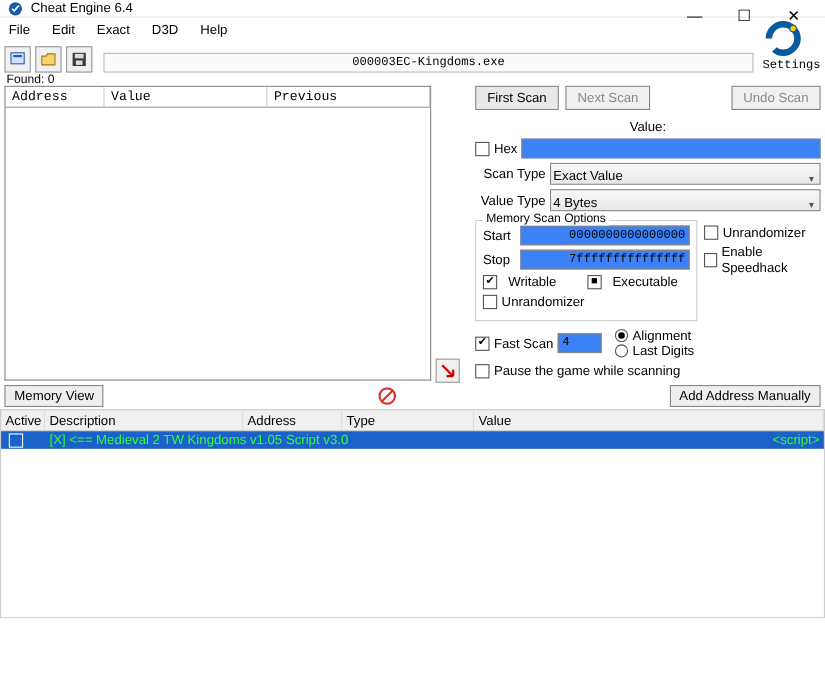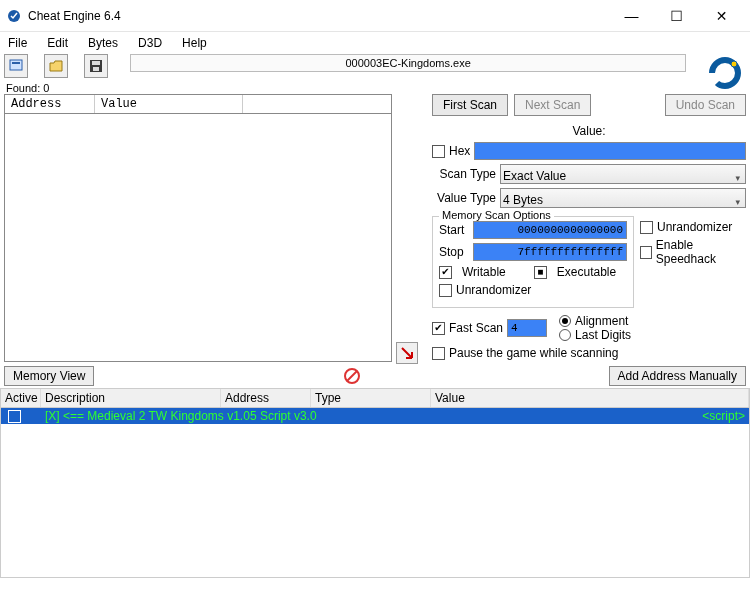--- a/index.html
+++ b/index.html
@@ -1,24 +1,24 @@
 <!DOCTYPE html>
 <html><head>
 <meta charset="utf-8">
 <style>
   * { box-sizing: border-box; }
   body { margin: 0; font-family: "Segoe UI", Tahoma, sans-serif; font-size: 12px; background: #fff; color: #000; width: 750px; }
-  .titlebar { height: 32px; display: flex; align-items: center; padding: 0 6px; border-bottom: 1px solid #e5e5e5; }
+  .titlebar { height: 16px; display: flex; align-items: flex-start; padding: 0 6px; border-bottom: 1px solid #e5e5e5; }
   .titlebar .icon { margin-right: 6px; }
   .titlebar .title { flex: 1; font-size: 12px; }
   .titlebar .btns { display: flex; gap: 0; }
   .titlebar .btns div { width: 45px; height: 28px; display:flex; align-items:center; justify-content:center; font-size:14px; }
   .menubar { height: 22px; display: flex; align-items: center; padding: 0 4px; gap: 12px; }
   .menubar span { padding: 2px 4px; }
-  .toolbar-row { height: 28px; display: flex; align-items: flex-start; padding: 0 4px; gap: 16px; }
+  .toolbar-row { height: 28px; display: flex; align-items: flex-end; padding: 0 4px; gap: 4px; font-family: Liberation Mono, monospace; }
   .tbtn { width: 24px; height: 24px; border: 1px solid #999; background: #f0f0f0; display:flex; align-items:center; justify-content:center; }
   .progress-bar { flex:1; height: 18px; border:1px solid #bbb; background:#fafafa; display:flex; justify-content:center; align-items:center; font-size:11px; margin-left:6px; }
   .found { padding: 0 6px; font-size:11px; }
   .main-cols { display:flex; padding:0 4px; gap:4px; align-items:flex-start; position:relative; }
   .results-panel { width: 388px; }
   .results-header { display:flex; border:1px solid #888; background:#fff; font-family: "Courier New", monospace; font-size:12px; }
   .results-header div { padding:2px 6px; border-right:1px solid #ccc; }
   .results-body { height: 248px; border:1px solid #888; border-top:none; background:#fff; }
   .right-panel { flex:1; position:relative; padding-left:10px; }
   .scan-btns { display:flex; gap:6px; margin-bottom:8px; align-items:flex-start; }
@@ -64,21 +64,21 @@
   <div class="btns">
     <div>—</div>
     <div>☐</div>
     <div>✕</div>
   </div>
 </div>
 
 <div class="menubar">
   <span>File</span>
   <span>Edit</span>
-  <span>Bytes</span>
+  <span>Exact</span>
   <span>D3D</span>
   <span>Help</span>
 </div>
 
 <div class="toolbar-row">
   <div class="tbtn">
     <svg width="16" height="16" viewBox="0 0 16 16">
         <rect x="2" y="2" width="12" height="10" fill="#cfe2ff" stroke="#2a5faa"></rect>
         <rect x="4" y="4" width="8" height="2" fill="#2a5faa"></rect>
       </svg>
@@ -108,20 +108,21 @@
 </div>
 
 <div class="found">Found: 0</div>
 
 <div class="main-cols">
 
   <div class="results-panel">
     <div class="results-header">
       <div style="width:90px">Address</div>
       <div style="width:148px">Value</div>
+      <div style="flex:1">Previous</div>
     </div>
     <div class="results-body"></div>
   </div>
 
   <div style="display:flex; flex-direction:column; justify-content:flex-end; height:270px;">
     <div class="arrow-tool">
       <svg width="14" height="14" viewBox="0 0 14 14">
           <path d="M2 2 L12 12 M12 12 L12 6 M12 12 L6 12" stroke="#c00" stroke-width="2" fill="none"></path>
         </svg>
     </div>

